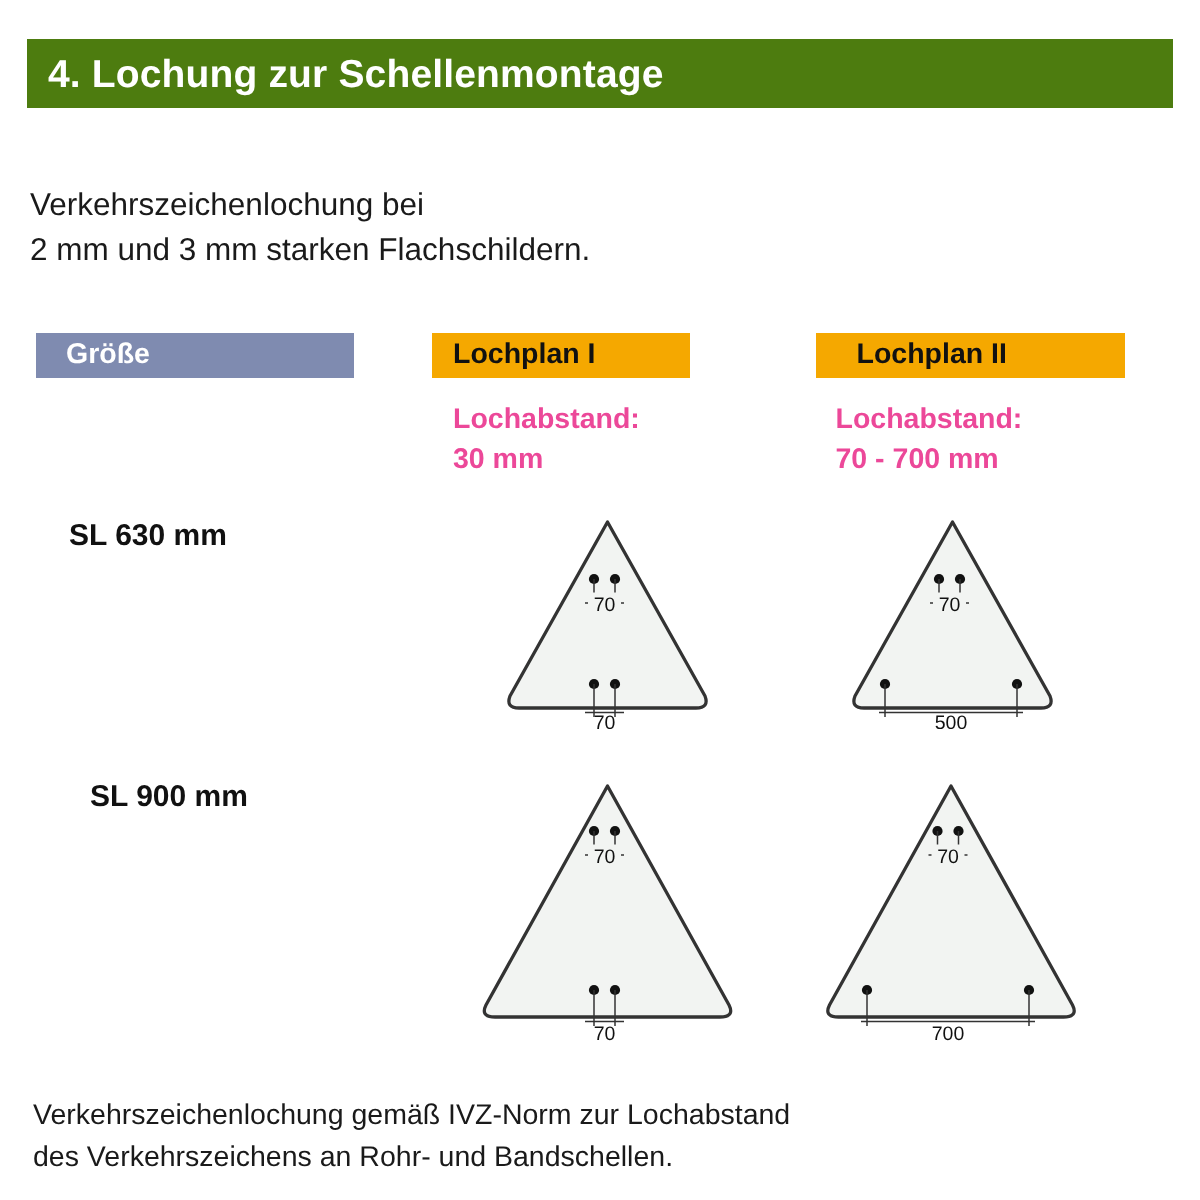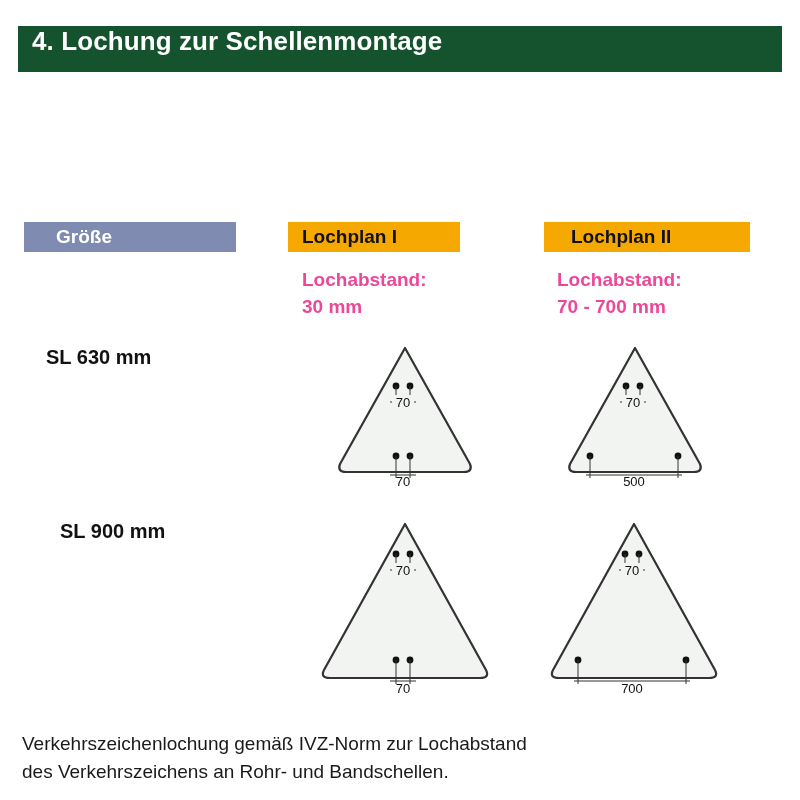--- a/index.html
+++ b/index.html
@@ -19,23 +19,23 @@
     position: relative;
     width: 800px;
     height: 800px;
   }
   .title-bar {
     position: absolute;
     left: 18px;
     top: 26px;
     width: 764px;
     height: 46px;
-    background: #14532d;
+    background: #4d7c0f;
     display: flex;
-    align-items: flex-start;
+    align-items: center;
   }
   .title-bar .title-text {
     color: #ffffff;
     font-size: 26px;
     font-weight: bold;
     padding-left: 14px;
     letter-spacing: 0.1px;
   }
   .intro {
     position: absolute;
@@ -55,21 +55,21 @@
     align-items: center;
     font-size: 19px;
     font-weight: bold;
   }
   .hdr-size {
     left: 24px;
     top: 222px;
     width: 212px;
     background: #7f8bb0;
     color: #ffffff;
-    padding-left: 32px;
+    padding-left: 20px;
     box-sizing: border-box;
   }
   .hdr-plan1 {
     left: 288px;
     top: 222px;
     width: 172px;
     background: #f5a800;
     color: #111111;
     padding-left: 14px;
     box-sizing: border-box;
@@ -128,20 +128,24 @@
 </style>
 </head>
 <body>
 
 <div class="page">
 
   <div class="title-bar">
     <span class="title-text">4. Lochung zur Schellenmontage</span>
   </div>
 
+  <div class="intro">
+    <div>Verkehrszeichenlochung bei</div>
+    <div>2 mm und 3 mm starken Flachschildern.</div>
+  </div>
 
   <div class="hdr hdr-size">Größe</div>
   <div class="hdr hdr-plan1">Lochplan I</div>
   <div class="hdr hdr-plan2">Lochplan II</div>
 
   <div class="subhdr subhdr-1">
     <div>Lochabstand:</div>
     <div>30 mm</div>
   </div>
   <div class="subhdr subhdr-2">

